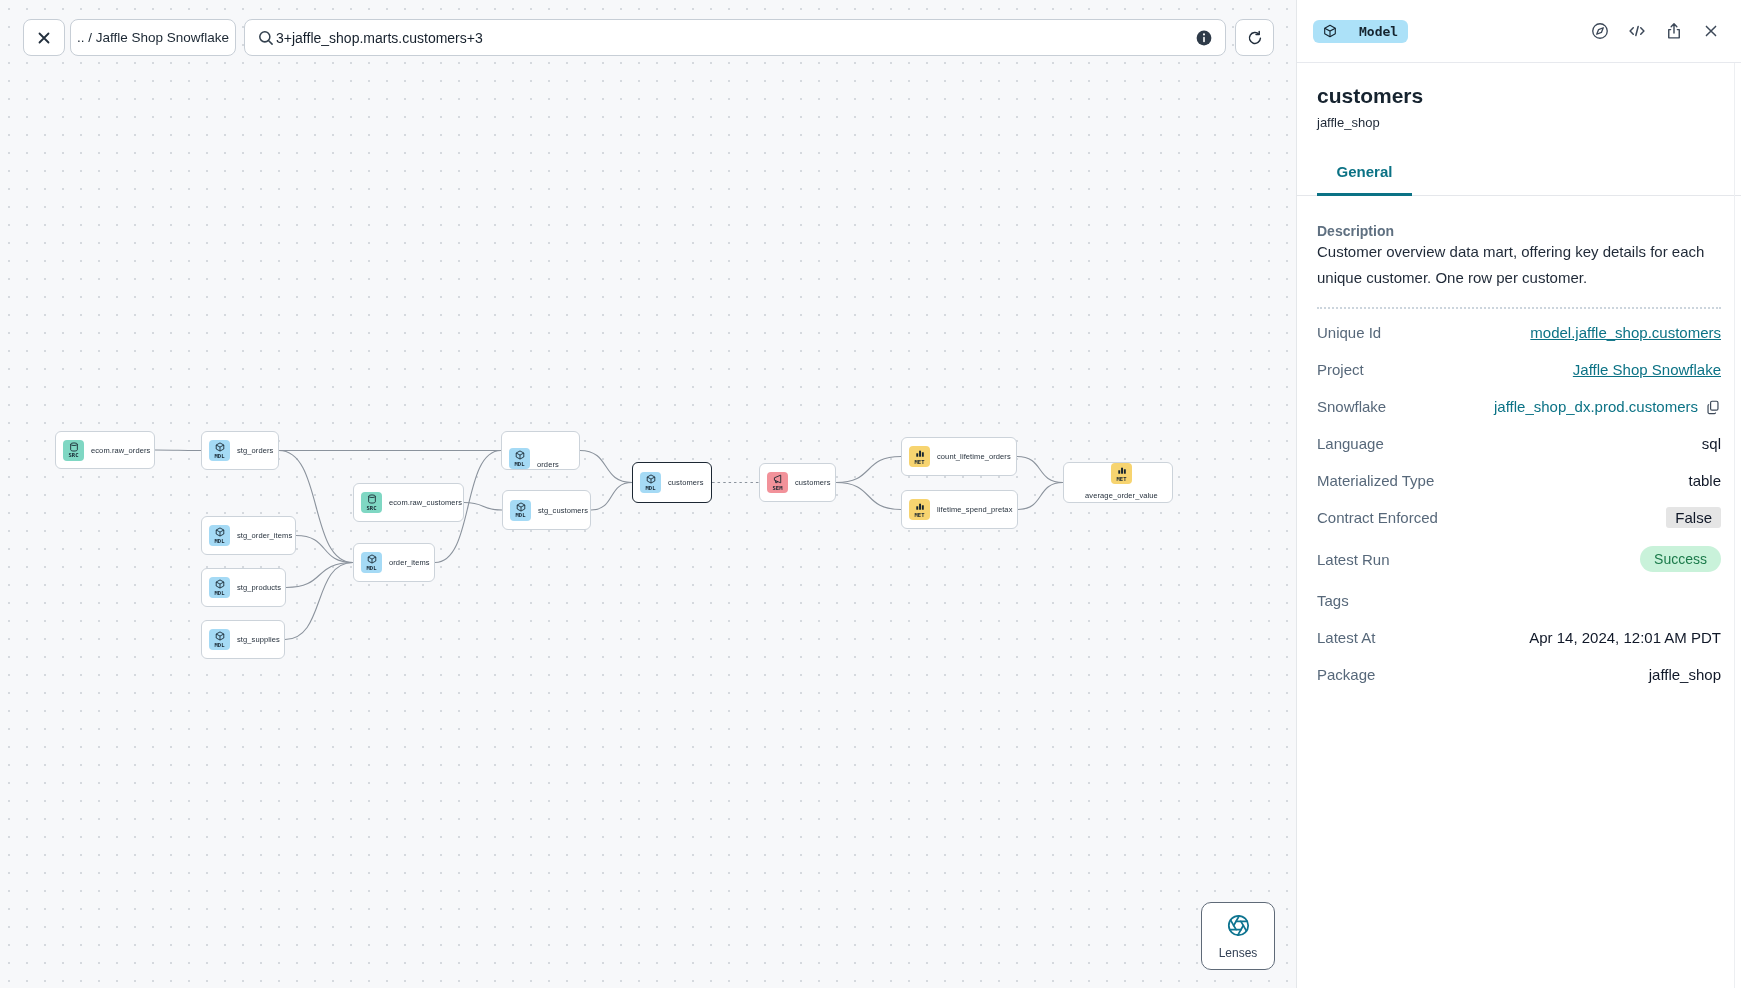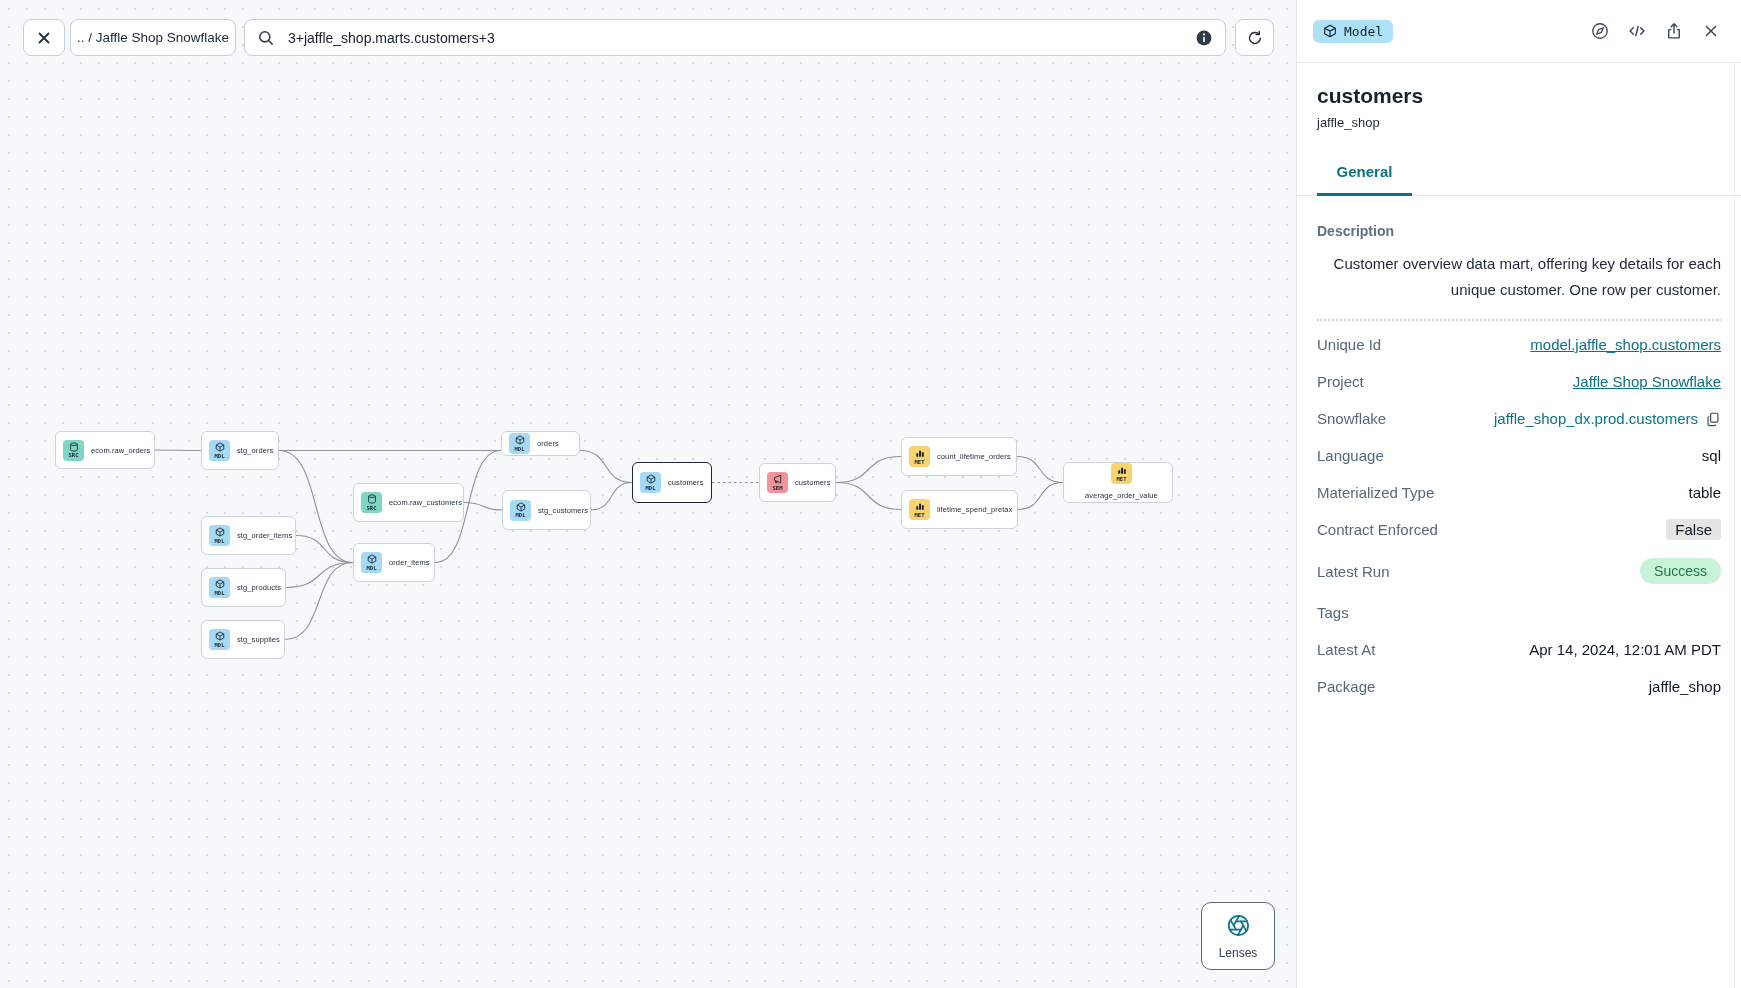--- a/index.html
+++ b/index.html
@@ -31,59 +31,59 @@
   .node-icon.met { background:var(--c-met,#f7d470); }
   .node-label { font-size:7.5px; color:#26313d; white-space:nowrap; letter-spacing:.1px; }
 
   
   .tb-box { position:absolute; top:19px; height:37px; background:#fff;
     border:1px solid #c7ced6; border-radius:8px; display:flex; align-items:center;
     justify-content:center; color:#1b2733; }
   button.tb-box { cursor:pointer; }
   .close-btn { left:23px; width:42px; }
   .crumb { left:70px; width:166px; font-size:13.5px; }
-  .searchbar { left:244px; width:982px; justify-content:flex-start; padding:0 12px; gap:13px; }
+  .searchbar { left:244px; width:982px; justify-content:flex-start; padding:0 12px; gap:1px; }
   .searchbar input { flex:1; border:none; outline:none; background:transparent;
     font-family:inherit; font-size:14px; color:#16202c; }
   .refresh-btn { left:1235px; width:39px; }
   .ticon { width:18px; height:18px; display:flex; align-items:center; justify-content:center; }
   .ticon svg { width:100%; height:100%; display:block; }
   .info-ic { cursor:pointer; }
 
   
   .lenses { position:absolute; left:1201px; top:902px; width:74px; height:68px;
     background:#fff; border:1.5px solid #5f6a78; border-radius:10px; cursor:pointer;
     display:flex; flex-direction:column; align-items:center; justify-content:center; gap:5px; }
   .lenses svg { width:25px; height:25px; }
   .lenses .lbl { font-size:12px; color:#334155; }
 
   
   .panel { position:absolute; left:1296px; top:0; width:445px; height:988px;
     background:#fff; border-left:1px solid #e4e7ea; }
   .gutter-line { position:absolute; top:63px; bottom:0; right:6px; width:1px; background:#edeff2; }
   .panel-header { height:63px; display:flex; align-items:center; justify-content:space-between;
     padding:0 20px 0 16px; border-bottom:1px solid #e7e9ee; }
-  .model-badge { display:inline-flex; align-items:center; gap:7px;
+  .model-badge { display:inline-flex; align-items:center; gap:22px;
     background:var(--c-badge,#ace1f8); color:#15242f; border-radius:6px; padding:4px 10px;
-    font-family:"DejaVu Sans Mono", monospace; font-size:13px; }
+    font-family:"DejaVu Sans Mono", monospace; font-size:13px;font-weight:bold; }
   .model-badge svg { width:14px; height:14px; }
   .header-icons { display:flex; align-items:center; gap:17px; }
   .hicon { width:20px; height:20px; color:#3c4858; cursor:pointer; }
   .hicon svg { width:100%; height:100%; display:block; }
 
   .panel-body { padding:0 20px; }
   .panel-body h1 { font-size:21px; font-weight:bold; color:#16232f; margin-top:21px; }
   .subtitle { font-size:13px; color:#1f2937; margin-top:7px; }
   .tabs { margin:33px -20px 0 -20px; padding:0 20px; border-bottom:1px solid #e5e7eb;
     display:flex; }
   .tab { font-size:15px; font-weight:bold; color:var(--c-accent,#0b7285); text-align:center;
     min-width:95px; padding-bottom:13px; border-bottom:3px solid var(--c-accent,#0b7285);
     margin-bottom:-1px; cursor:pointer; }
   .desc-label { margin-top:27px; font-size:14px; font-weight:bold; color:#5f7081; }
-  .desc { margin-top:12px; font-size:15px; line-height:26px; color:#1f2937;text-align:right; }
+  .desc { font-size:15px; line-height:26px; color:#1f2937; }
   .dotted-divider { margin-top:16px; border-top:2px dotted #ccd5dd; }
 
   #fields { margin-top:5px; }
   .frow { display:flex; justify-content:space-between; align-items:center; min-height:37px;
     font-size:15px; }
   .frow.tall { min-height:46px; }
   .flabel { color:#57687a; }
   .fval { color:#101828; text-align:right; display:flex; align-items:center; gap:7px; }
   .fval.link { color:var(--c-accent,#0b7285); text-decoration:underline; cursor:pointer; }
   .fval.link-plain { color:var(--c-accent,#0b7285); cursor:pointer; }
@@ -180,21 +180,21 @@
         <div class="node" style="left: 353px; top: 543px; width: 82px; height: 39px;">
           <span class="node-icon mdl">
             <svg viewBox="0 0 14 14">
               <path d="M7 1.3 12.3 4.2v5.6L7 12.7 1.7 9.8V4.2Z" fill="none" stroke="currentColor" stroke-width="1.2" stroke-linejoin="round"></path>
               <path d="M1.7 4.2 7 7.1l5.3-2.9M7 7.1v5.6" fill="none" stroke="currentColor" stroke-width="1.2"></path>
             </svg>
             <span class="kind">MDL</span>
           </span>
           <span class="node-label">order_items</span>
         </div>
-        <div class="node" style="left: 501px; top: 431px; width: 79px; height: 25px;">
+        <div class="node" style="left: 501px; top: 431px; width: 79px; height: 39px; align-items: flex-end;">
           <span class="node-icon mdl">
             <svg viewBox="0 0 14 14">
               <path d="M7 1.3 12.3 4.2v5.6L7 12.7 1.7 9.8V4.2Z" fill="none" stroke="currentColor" stroke-width="1.2" stroke-linejoin="round"></path>
               <path d="M1.7 4.2 7 7.1l5.3-2.9M7 7.1v5.6" fill="none" stroke="currentColor" stroke-width="1.2"></path>
             </svg>
             <span class="kind">MDL</span>
           </span>
           <span class="node-label">orders</span>
         </div>
         <div class="node" style="left: 502px; top: 490px; width: 89px; height: 40px;">

